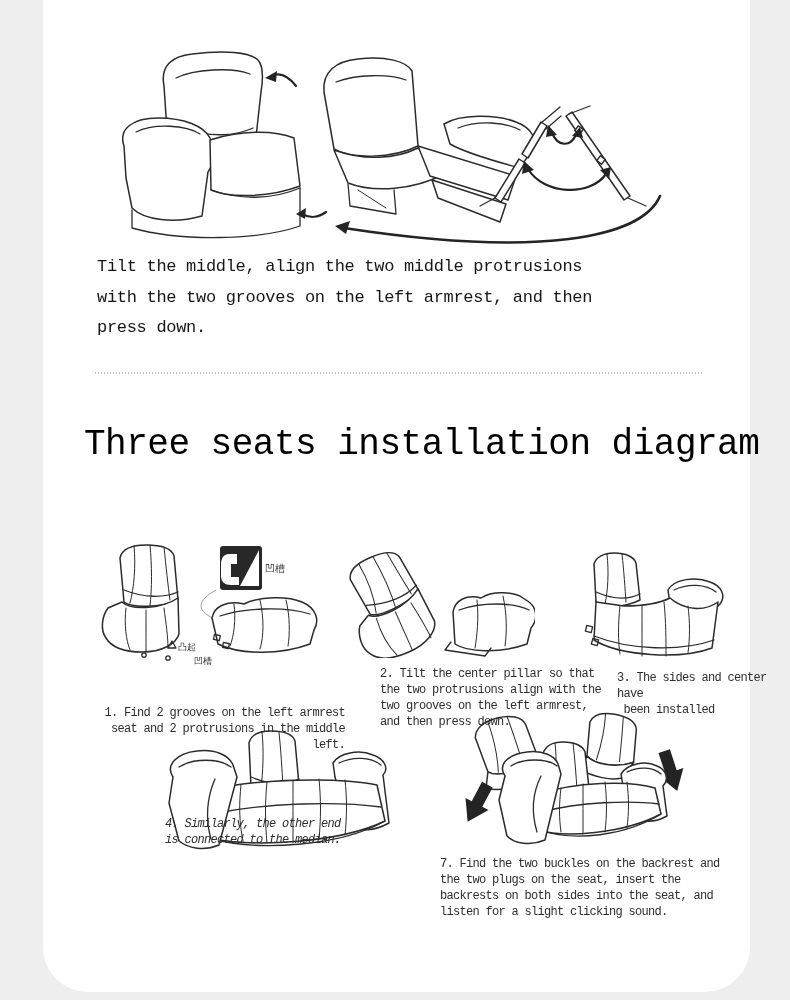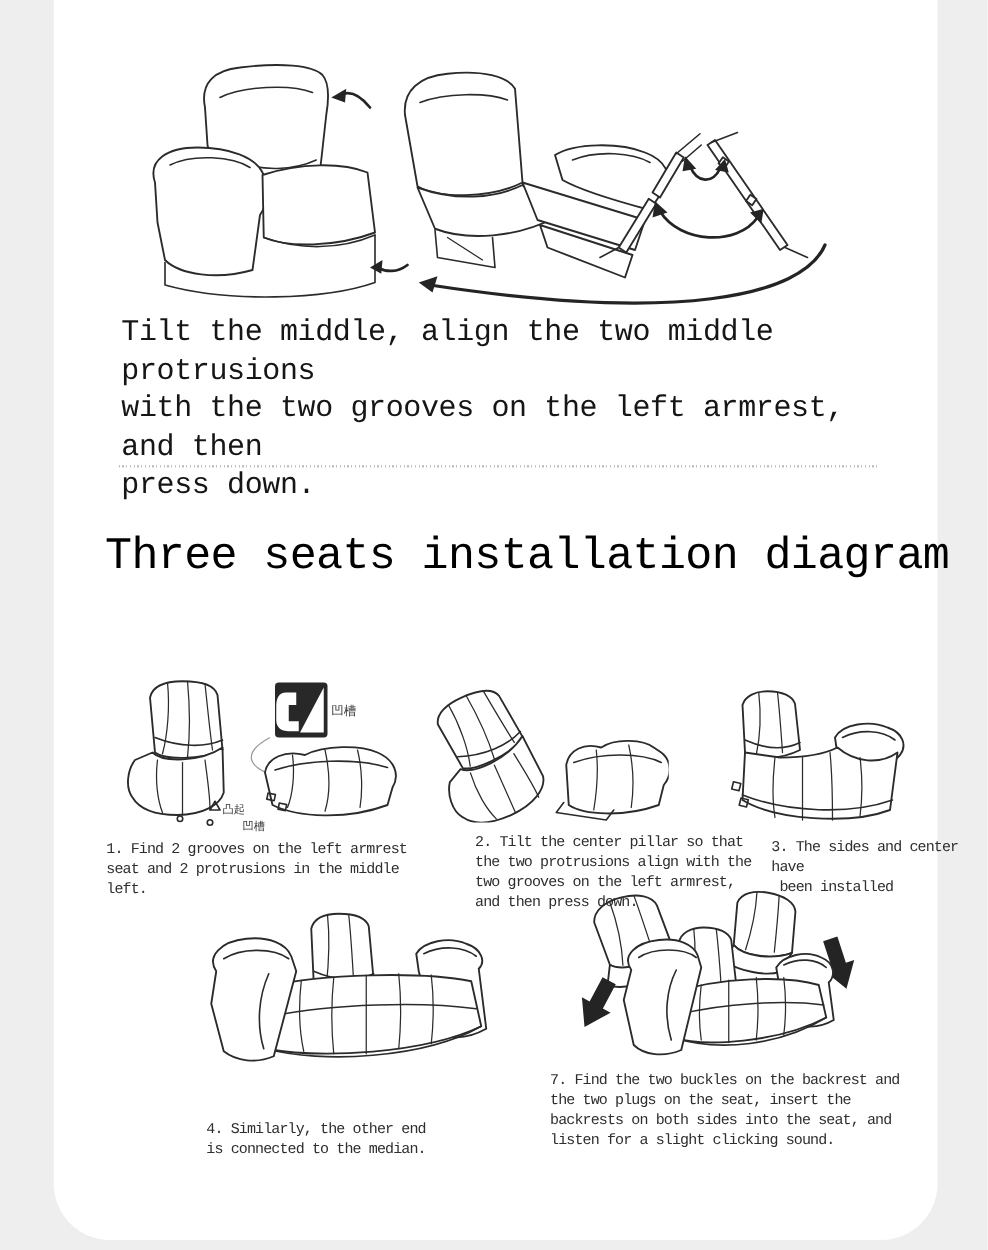--- a/index.html
+++ b/index.html
@@ -9,21 +9,21 @@
     font-family:"Liberation Mono","DejaVu Sans Mono",monospace;
     position:relative;overflow:hidden;
   }
   .card{
     position:absolute;left:43px;top:0;width:707px;height:992px;
     background:#ffffff;border-radius:0 0 45px 45px;
   }
   .abs{position:absolute;}
   .intro{
     left:97px;top:252px;width:618px;
-    font-size:24px;line-height:30.5px;letter-spacing:-0.3px;
+    font-size:17px;line-height:30.5px;letter-spacing:-0.3px;
     color:#161616;white-space:pre-wrap;
   }
   .divider{
     left:95px;top:372px;width:607px;height:2px;
     background:repeating-linear-gradient(90deg,#ababab 0 1px,transparent 1px 3px);
     opacity:.75;
   }
   .heading{
     left:84px;top:424px;
     font-size:36px;letter-spacing:-0.5px;font-weight:400;color:#000;
@@ -258,27 +258,27 @@
     <path class="thin" d="M158,72 C158,88 158,104 158,122"></path>
     <path class="thin" d="M180,70 C182,88 182,102 180,120"></path>
     <path class="thin" d="M202,70 C204,86 204,100 202,116"></path>
 
     <path class="ln" d="M80,64 C72,52 84,42 102,40 C118,38 130,44 133,52 L136,62 L120,128 C106,134 90,132 82,124 L74,88 Z"></path>
     <path class="op" d="M86,54 C98,46 122,46 132,54"></path>
     <path class="op" d="M116,64 C108,80 106,100 112,120"></path>
   </g>
 </svg>
 
-<div class="abs caption" style="left:85px;top:671px;width:260px;">1. Find 2 grooves on the left armrest
+<div class="abs caption" style="left:85px;top:705px;width:260px;text-align:right;">1. Find 2 grooves on the left armrest
 seat and 2 protrusions in the middle
 left.</div>
 <div class="abs caption" style="left:343px;top:666px;width:240px;margin-left:37px;">2. Tilt the center pillar so that
 the two protrusions align with the
 two grooves on the left armrest,
 and then press down.</div>
 <div class="abs caption" style="left:582px;top:670px;width:170px;margin-left:35px;">3. The sides and center have
  been installed</div>
-<div class="abs caption" style="left:165px;top:895px;width:240px;">4. Similarly, the other end
+<div class="abs caption" style="left:165px;top:816px;width:240px;font-style:italic;">4. Similarly, the other end
 is connected to the median.</div>
 <div class="abs caption" style="left:440px;top:856px;width:290px;">7. Find the two buckles on the backrest and
 the two plugs on the seat, insert the
 backrests on both sides into the seat, and
 listen for a slight clicking sound.</div>
 
 </body></html>

